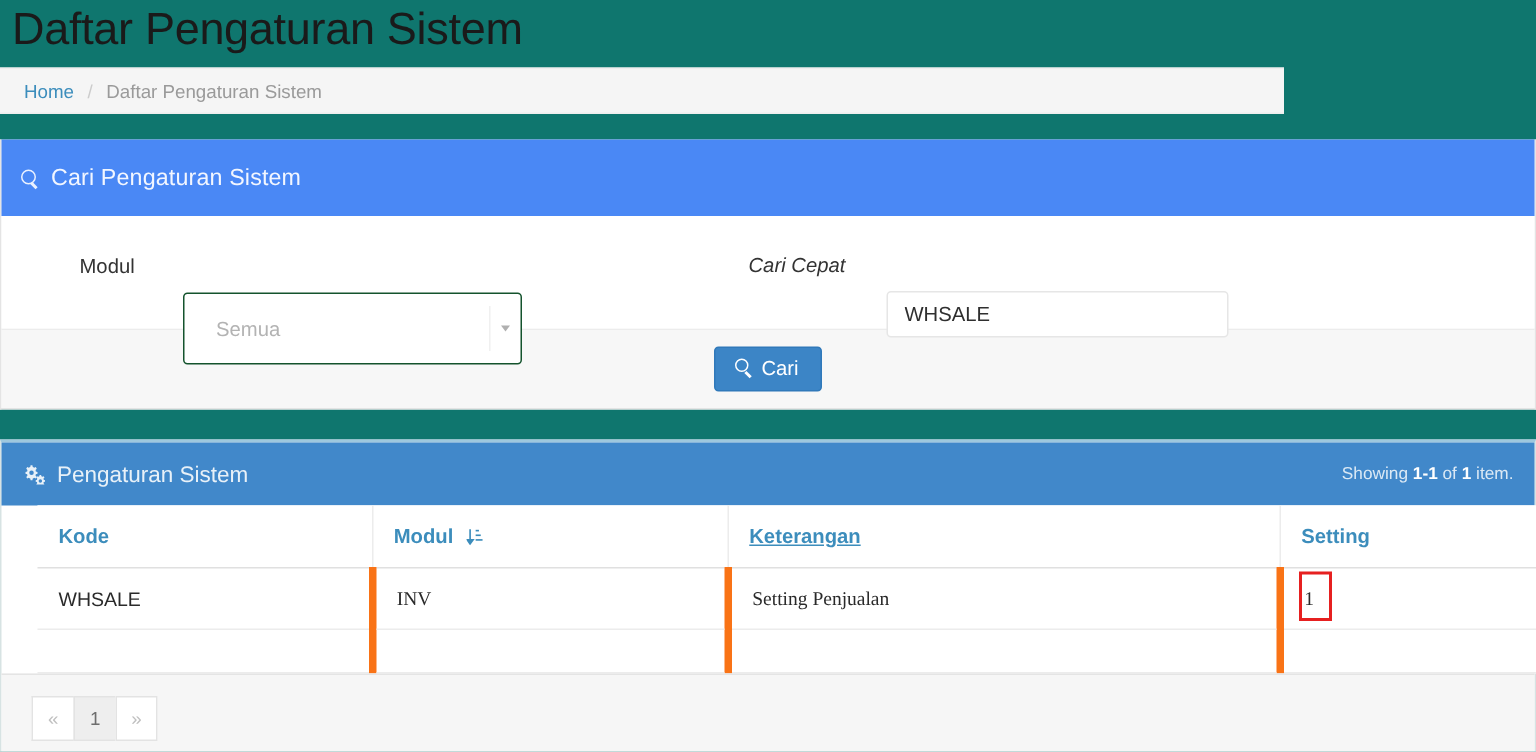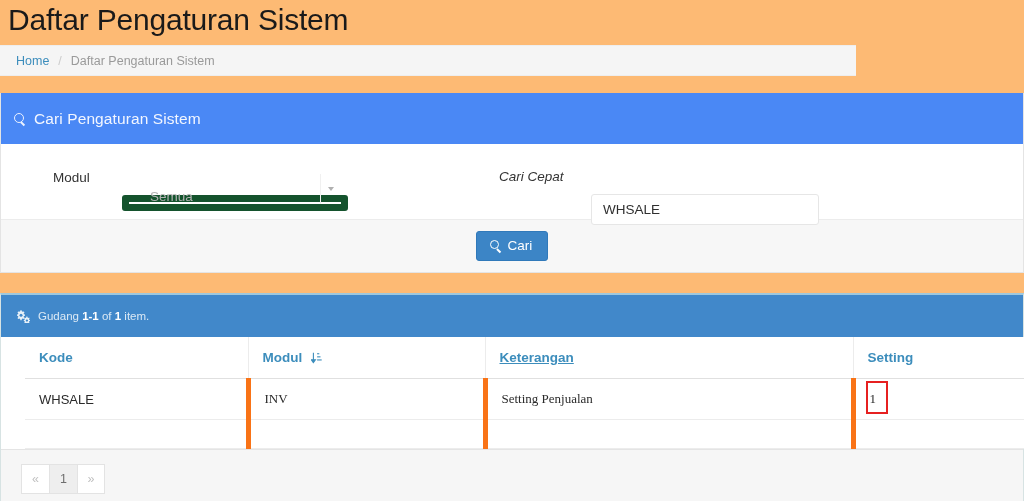--- a/index.html
+++ b/index.html
@@ -4,21 +4,21 @@
 <title>Daftar Pengaturan Sistem</title>
 <style>
   * { box-sizing: border-box; }
   html, body {
     margin: 0; padding: 0;
     width: 1024px; height: 501px;
     background: #ffffff;
     font-family: "Liberation Sans", sans-serif;
     -webkit-font-smoothing: antialiased;
   }
-  .page { position: relative; width: 1024px; height: 501px; overflow: hidden; background:#fdba74; }
+  .page { position: relative; width: 1024px; height: 501px; overflow: hidden; background:#0f766e; }
 
   
   .page-title {
     position: absolute;
     left: 8px; top: -2px;
     font-size: 30px;
     line-height: 44px;
     font-weight: 400;
     color: #1a1a1a;
     letter-spacing: -0.2px;
@@ -79,25 +79,25 @@
     height: 75px;
     background: #ffffff;
     position: relative;
   }
   .fld-modul-label {
     position: absolute; left: 52px; top: 26px;
     font-size: 13.5px; color: #333333; font-weight: 400;
   }
   .sel-box {
     position: absolute; left: 121px; top: 51px;
-    width: 226px; height: 16px;
-    background: #ffffff;
-    border: 7px solid #14532d;
+    width: 226px; height: 48px;
+    background: #ffffff;
+    border: 1px solid #14532d;
     border-radius: 3px;
-    display: flex; align-items: flex-end;
+    display: flex; align-items: center;
     cursor: pointer;
   }
   .sel-text {
     flex: 1; padding-left: 21px;
     font-size: 13.5px; color: #b3b3b3;
     white-space: nowrap; overflow: hidden;
   }
   .sel-arrow {
     width: 21px; height: 30px;
     border-left: 1px solid #f0f0f0;
@@ -133,21 +133,21 @@
   }
   .btn-cari {
     background: #3c85c6;
     border: 1px solid #3079ba;
     border-radius: 3px;
     color: #ffffff;
     font-family: "Liberation Sans", sans-serif;
     font-size: 13.5px;
     padding: 7px 15px 8px 13px;
     cursor: pointer;
-    display: inline-flex; align-items: center;
+    display: inline-flex; 
     line-height: 1;
   }
   .ico-search-sm {
     display: inline-block; position: relative;
     width: 12px; height: 12px; margin-right: 6px;
   }
   .ico-search-sm::before {
     content: ""; position: absolute;
     left: 0; top: 0; width: 7.5px; height: 7.5px;
     border: 1.8px solid #ffffff; border-radius: 50%;
@@ -312,21 +312,22 @@
             <path d="M11.4 7.6 L12.4 7.6 L12.6 8.5 A2 2 0 0 1 13.3 8.9 L14.15 8.55 L14.65 9.4
                      L14.0 10.05 A2 2 0 0 1 14.1 10.85 L15 11.1 L15 12.1 L14.1 12.35 A2 2 0 0 1 14.0 13.15
                      L14.65 13.8 L14.15 14.65 L13.3 14.3 A2 2 0 0 1 12.6 14.7 L12.4 15.6 L11.4 15.6
                      L11.2 14.7 A2 2 0 0 1 10.5 14.3 L9.65 14.65 L9.15 13.8 L9.8 13.15
                      A2 2 0 0 1 9.7 12.35 L8.8 12.1 L8.8 11.1 L9.7 10.85 A2 2 0 0 1 9.8 10.05
                      L9.15 9.4 L9.65 8.55 L10.5 8.9 A2 2 0 0 1 11.2 8.5 Z"></path>
             <circle cx="11.9" cy="11.6" r="1.15" fill="#4188ca"></circle>
           </g>
         </svg>
       </span>
-      <span class="showing"><span>Gudang </span><b>1-1</b><span> of </span><b>1</b><span> item.</span></span>
+      <span class="ttl">Pengaturan Sistem</span>
+      <span class="showing"><span>Showing </span><b>1-1</b><span> of </span><b>1</b><span> item.</span></span>
     </div>
 
     <table class="grid">
       <colgroup>
         <col style="width:223px">
         <col style="width:237px">
         <col style="width:368px">
         <col style="width:194px">
       </colgroup>
       <thead>

